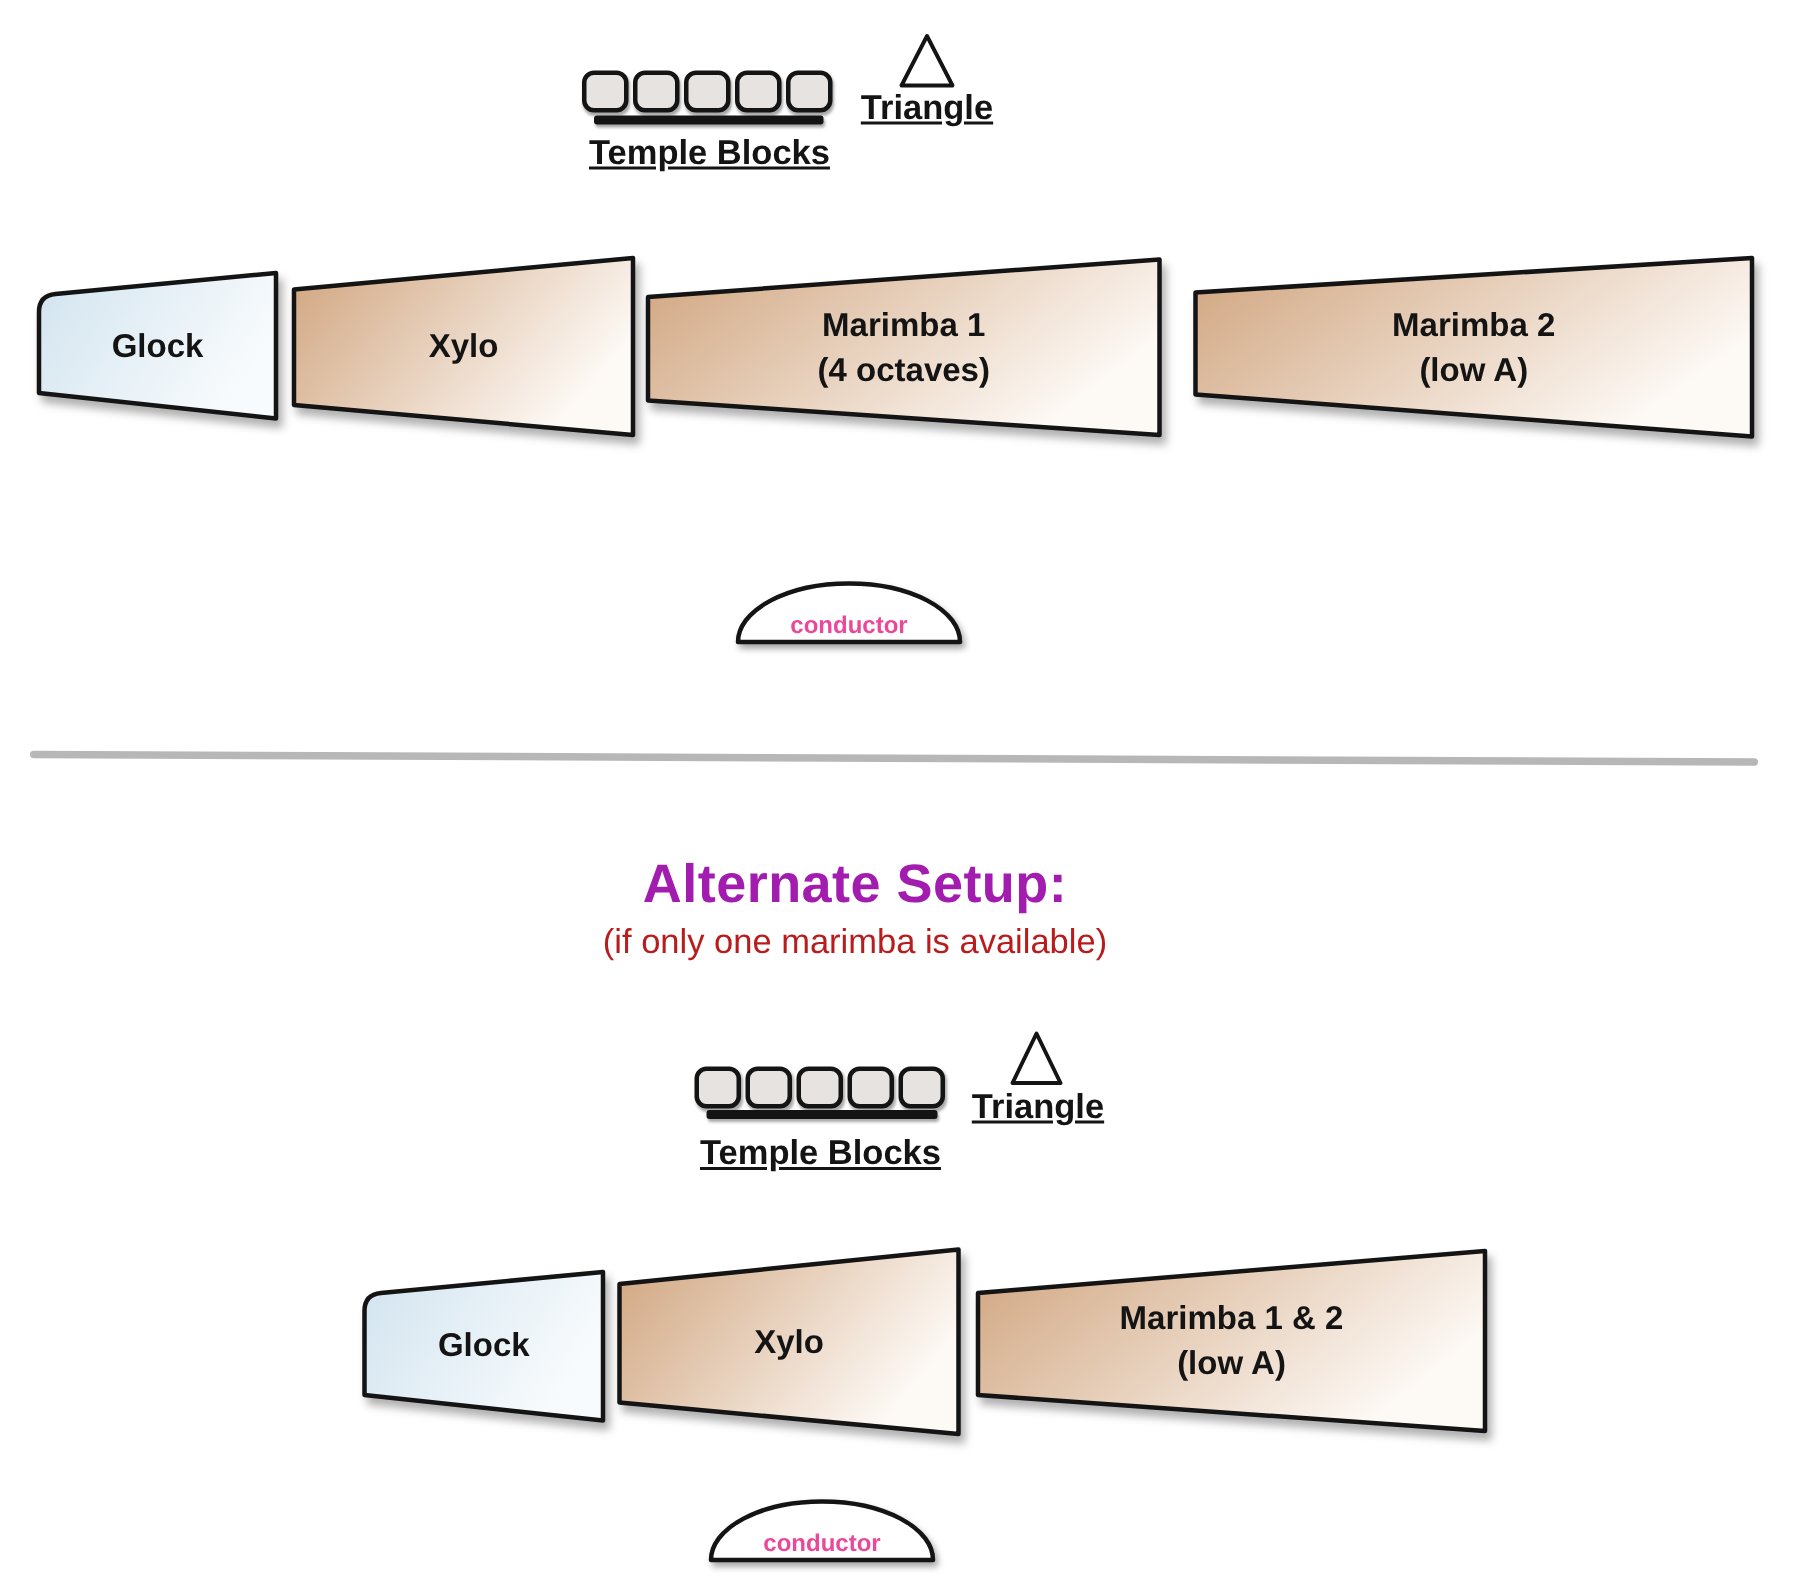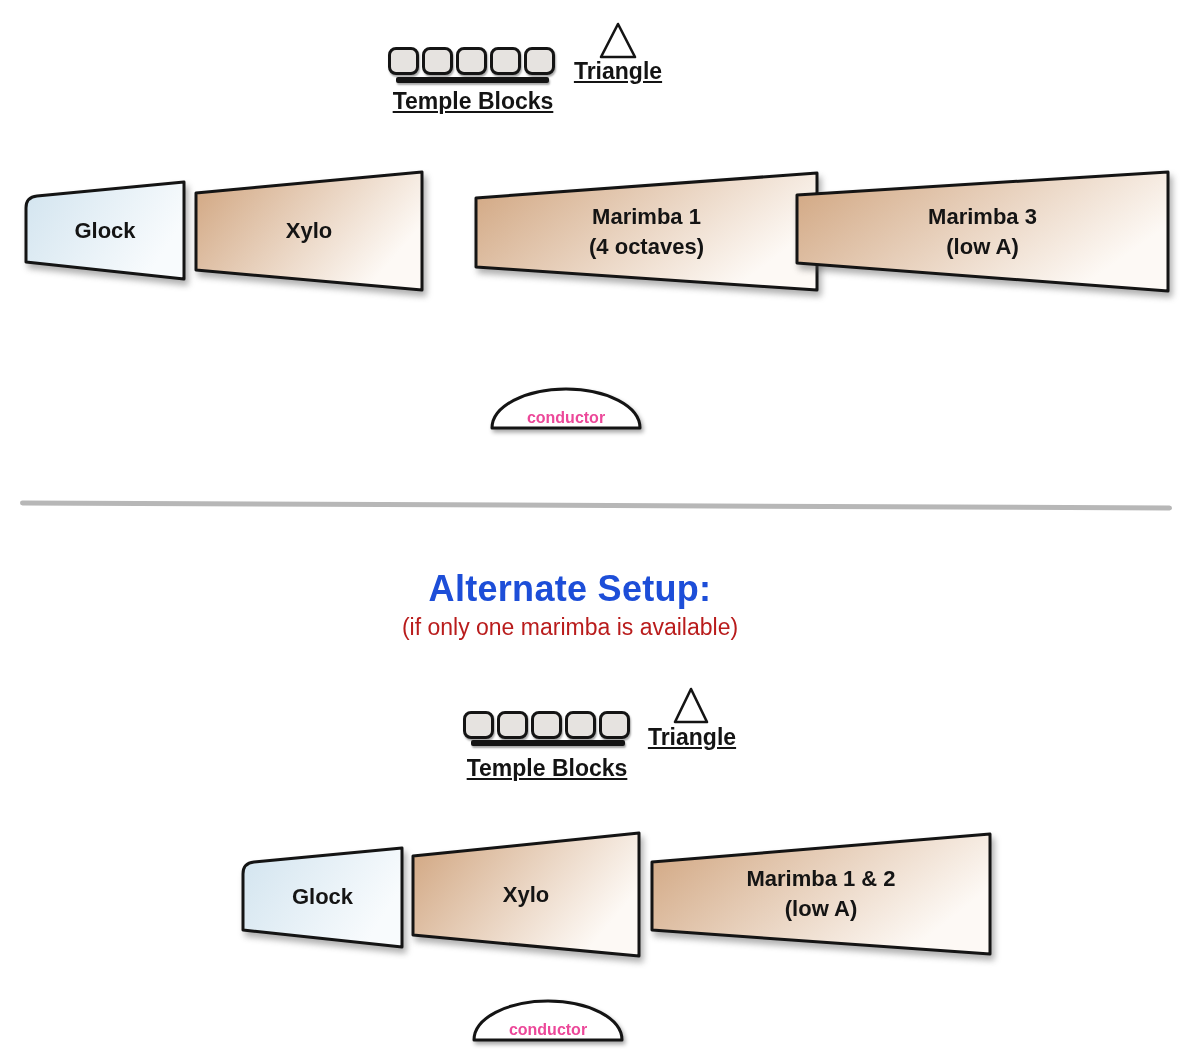--- a/index.html
+++ b/index.html
@@ -30,21 +30,21 @@
   .conductor{position:absolute;}
   .conductor svg{position:absolute;left:0;top:0;overflow:visible;
     filter:drop-shadow(2px 3px 2px rgba(0,0,0,0.35));}
   .conductor .lbl{position:absolute;inset:0;display:flex;align-items:flex-end;
     justify-content:center;padding-bottom:5px;font-size:16px;font-weight:600;color:#ec4899;}
 
   .divider{position:absolute;left:20px;top:503px;width:1152px;height:5px;
     background:#b7b7b7;border-radius:3px;transform:rotate(0.25deg);}
 
   .heading{position:absolute;left:0;top:568px;width:1140px;text-align:center;
-    font-size:36px;font-weight:800;letter-spacing:0.3px;color:#1d4ed8;}
+    font-size:36px;font-weight:800;letter-spacing:0.3px;color:#a21caf;}
   .subheading{position:absolute;left:0;top:614px;width:1140px;text-align:center;
     font-size:23px;font-weight:500;color:#b91c1c;}
 </style>
 </head>
 <body>
 
 <div class="canvas">
 
   <div class="tb-row" style="left:388px;top:47px;">
     <div class="tblock"></div>
@@ -82,21 +82,21 @@
           <linearGradient id="gTan1" x1="0%" y1="0%" x2="100%" y2="45%">
         <stop offset="0%" stop-color="#d0a47e"></stop>
             <stop offset="100%" stop-color="#fdf9f5"></stop>
       </linearGradient>
         </defs>
       <path d="M 2 23 L 228 2 L 228 120 L 2 100 Z" fill="url(#gTan1)" stroke="#141414" stroke-width="3" stroke-linejoin="round"></path>
     </svg>
     <div class="lbl">Xylo</div>
   </div>
 
-  <div class="shape" style="left:430px;top:171px;width:345px;height:121px;margin-left:44px;">
+  <div class="shape" style="left:430px;top:171px;width:345px;height:121px;">
     <svg width="345" height="121" viewBox="0 0 345 121">
       <defs>
           <linearGradient id="gTan2" x1="0%" y1="0%" x2="100%" y2="45%">
         <stop offset="0%" stop-color="#d0a47e"></stop>
             <stop offset="100%" stop-color="#fdf9f5"></stop>
       </linearGradient>
         </defs>
       <path d="M 2 27 L 343 2 L 343 119 L 2 96 Z" fill="url(#gTan2)" stroke="#141414" stroke-width="3" stroke-linejoin="round"></path>
     </svg>
     <div class="lbl">
@@ -109,21 +109,21 @@
     <svg width="375" height="123" viewBox="0 0 375 123">
       <defs>
           <linearGradient id="gTan3" x1="0%" y1="0%" x2="100%" y2="45%">
         <stop offset="0%" stop-color="#d0a47e"></stop>
             <stop offset="100%" stop-color="#fdf9f5"></stop>
       </linearGradient>
         </defs>
       <path d="M 2 25 L 373 2 L 373 121 L 2 93 Z" fill="url(#gTan3)" stroke="#141414" stroke-width="3" stroke-linejoin="round"></path>
     </svg>
     <div class="lbl">
-      <span>Marimba 3</span>
+      <span>Marimba 2</span>
       <span>(low A)</span>
     </div>
   </div>
 
   <div class="conductor" style="left:490px;top:386px;width:152px;height:46px;">
     <svg width="152" height="46" viewBox="0 0 152 46">
       <path d="M 2 42 A 74 39 0 0 1 150 42 Z" fill="#ffffff" stroke="#141414" stroke-width="3" stroke-linejoin="round"></path>
     </svg>
     <div class="lbl">conductor</div>
   </div>

